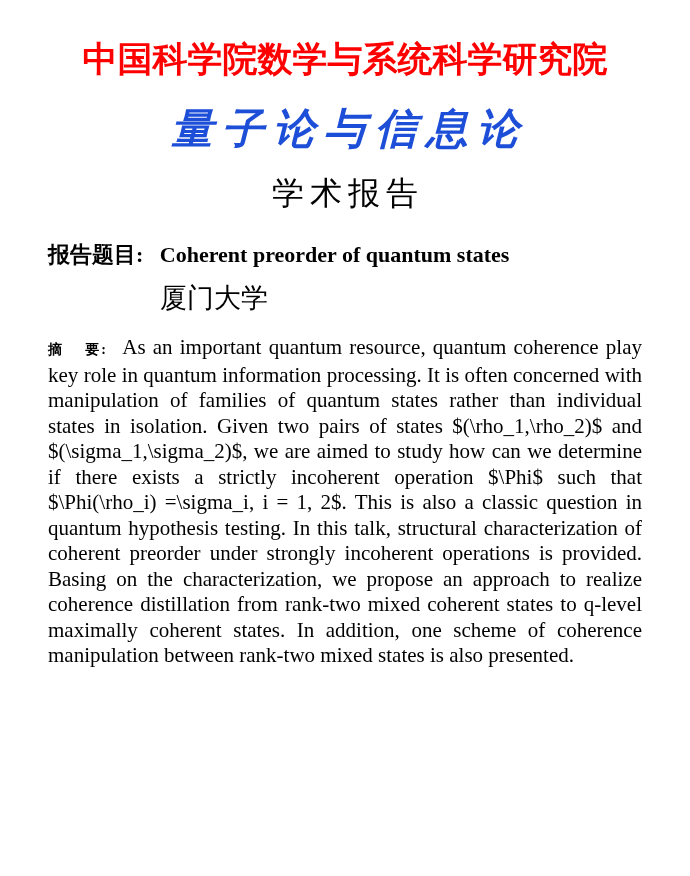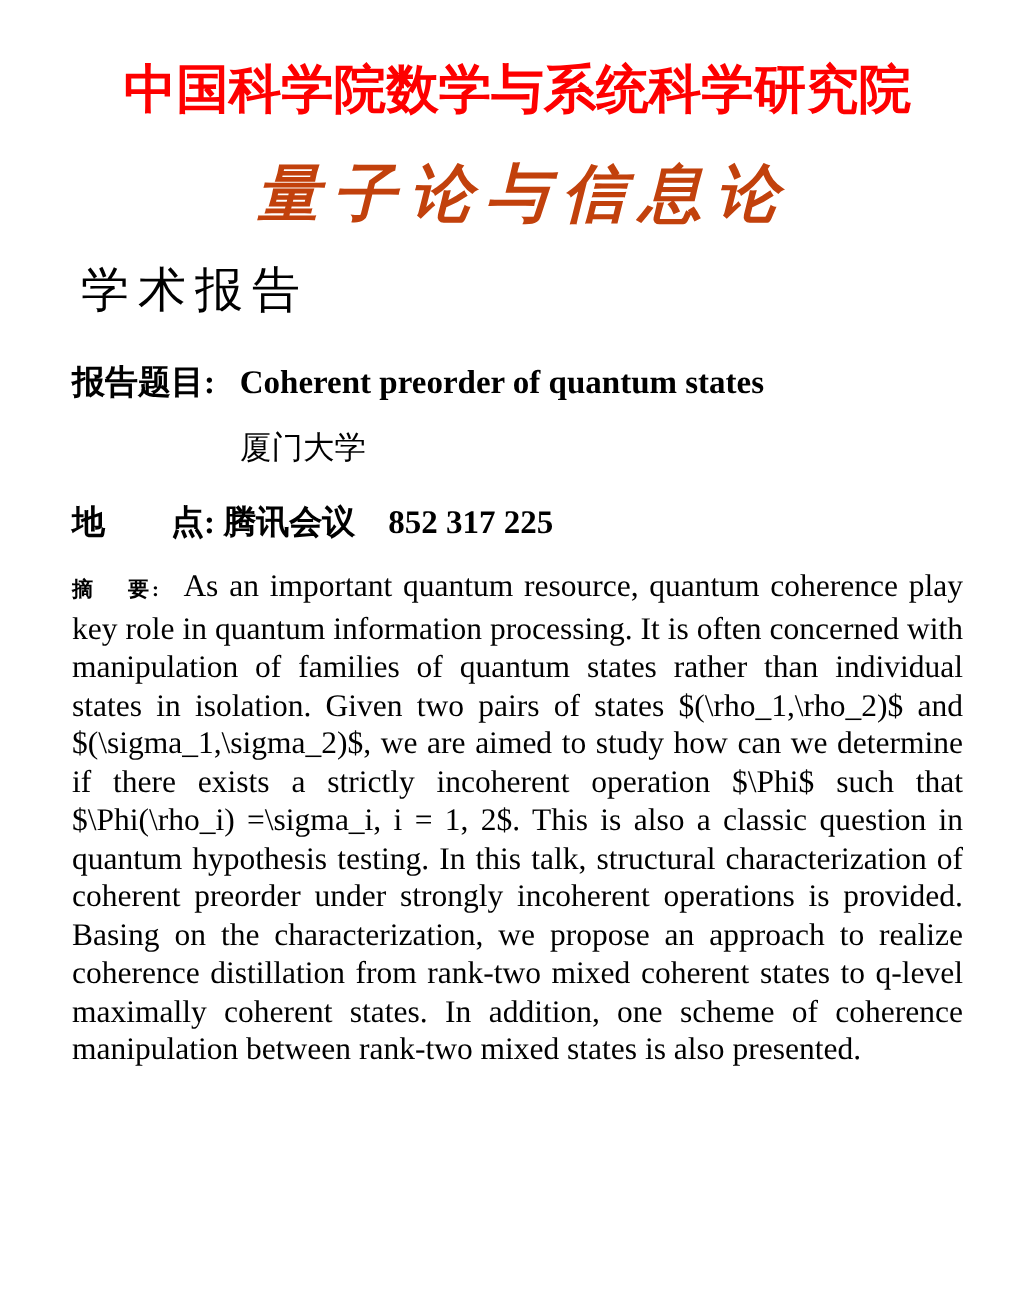--- a/index.html
+++ b/index.html
@@ -25,32 +25,32 @@
     text-align: center;
     color: #fe0000;
     font-weight: bold;
     font-size: 35px;
     line-height: 40px;
     letter-spacing: 0px;
     font-family: "Liberation Serif", serif;
   }
   .series {
     text-align: center;
-    color: #c2410c;
+    color: #1d4ed8;
     font-weight: bold;
     font-style: italic;
     font-size: 42px;
     line-height: 50px;
     letter-spacing: 9px;
     padding-left: 9px; 
     margin-top: 24px;
     font-family: "DejaVu Sans", sans-serif;
   }
   .report-heading {
-    text-align: left;
+    text-align: center;
     font-size: 32px;
     line-height: 38px;
     letter-spacing: 6px;
     padding-left: 6px;
     margin-top: 20px;
     font-family: "Liberation Serif", serif;
   }
   
   .info {
     margin-top: 30px;
@@ -59,21 +59,21 @@
     font-size: 22px;
     line-height: 26px;
     font-weight: bold;
     white-space: nowrap;
   }
   .row .lab {
     white-space: pre;
   }
   .row-title      { margin-bottom: 17px; }
   .row-speaker    { margin-bottom: 35px; }
-  .row-affiliation{ margin-bottom: 24px; padding-left: 112px; font-weight: normal; font-size: 21px; }
+  .row-affiliation{ margin-bottom: 24px; padding-left: 112px; font-weight: normal; font-size: 27px; }
   .row-time       { margin-bottom: 19px; }
   .row-venue      { margin-bottom: 17px; }
   .row .val-en {
     font-family: "Liberation Serif", serif;
   }
   
   .abstract {
     margin: 0;
     text-align: justify;
     font-size: 21px;
@@ -101,21 +101,18 @@
     <div class="row row-title">
       <span class="lab">报告题目:   </span><span class="val-en">Coherent preorder of quantum states</span>
     </div>
 
 
     <div class="row row-affiliation">
       <span>厦门大学</span>
     </div>
 
 
-    <div class="row row-venue">
-      <span class="lab">地　　点: </span><span class="val-en">腾讯会议　852 317 225</span>
-    </div>
 
   </div>
 
   <p class="abstract"><span class="lab">摘　 要:   </span><span>As an important quantum resource, quantum coherence play key role in quantum information processing. It is often concerned with manipulation of families of quantum states rather than individual states in isolation. Given two pairs of states $(\rho_1,\rho_2)$ and $(\sigma_1,\sigma_2)$, we are aimed to study how can we determine if there exists a strictly incoherent operation $\Phi$ such that $\Phi(\rho_i) =\sigma_i, i = 1, 2$. This is also a classic question in quantum hypothesis testing. In this talk, structural characterization of coherent preorder under strongly incoherent operations is provided. Basing on the characterization, we propose an approach to realize coherence distillation from rank-two mixed coherent states to q-level maximally coherent states. In addition, one scheme of coherence manipulation between rank-two mixed states is also presented.</span></p>
 
 </div>
 
 </body></html>

